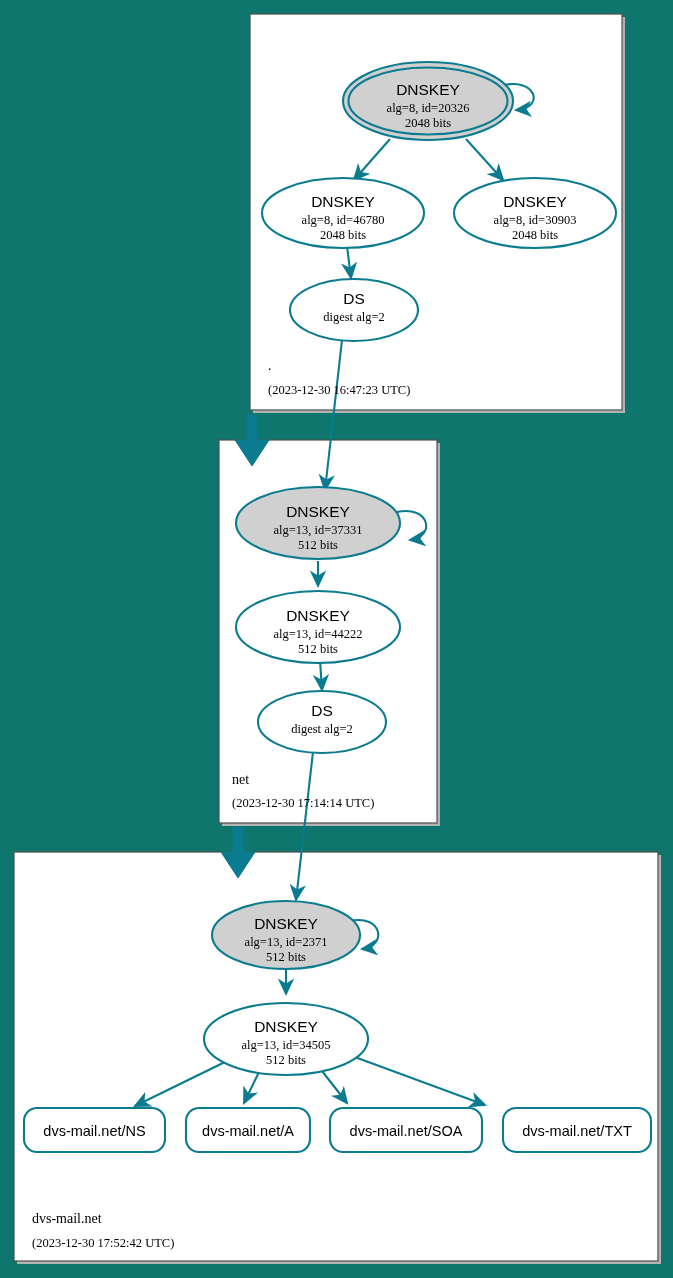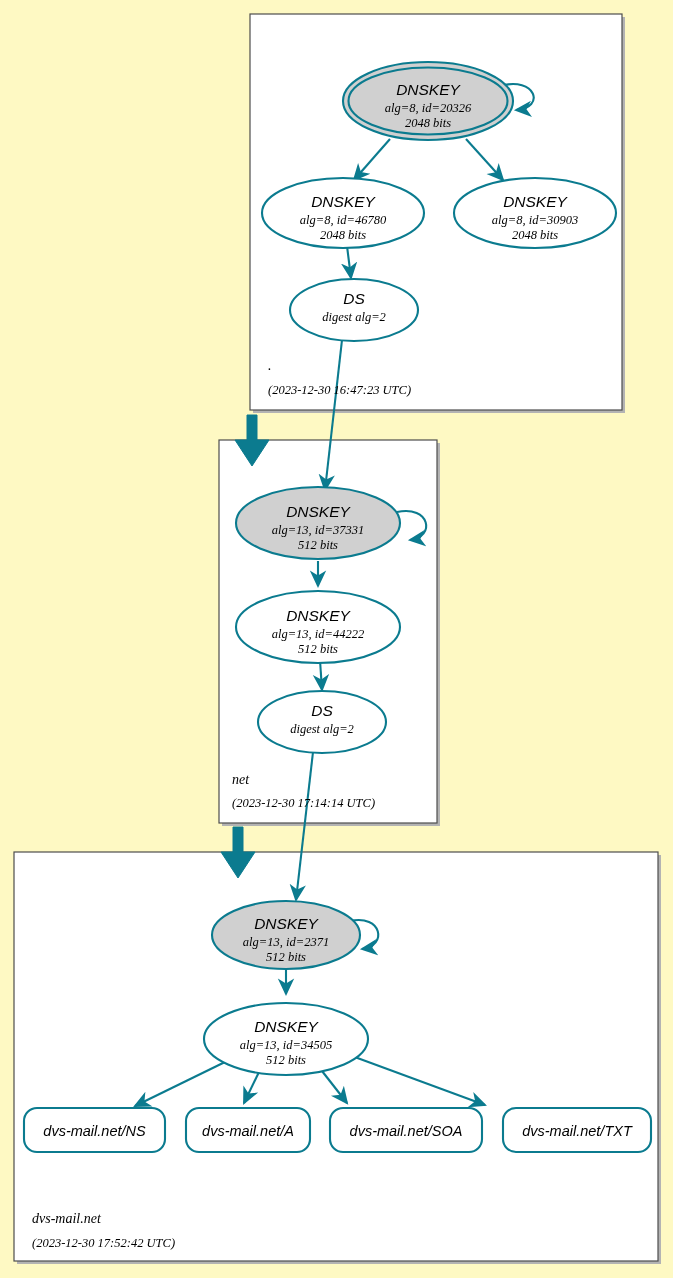--- a/index.html
+++ b/index.html
@@ -7,23 +7,22 @@
     padding: 0;
     background: #ffffff;
   }
   body {
     font-family: "Liberation Sans", sans-serif;
   }
   #canvas {
     position: relative;
     width: 673px;
     height: 1278px;
-    background: #fef9c3;
+    background: #0f766e;
     overflow: hidden;
-    font-style: italic;
   }
   svg.layer {
     position: absolute;
     left: 0;
     top: 0;
     width: 673px;
     height: 1278px;
   }
   .zonebox {
     fill: #ffffff;

